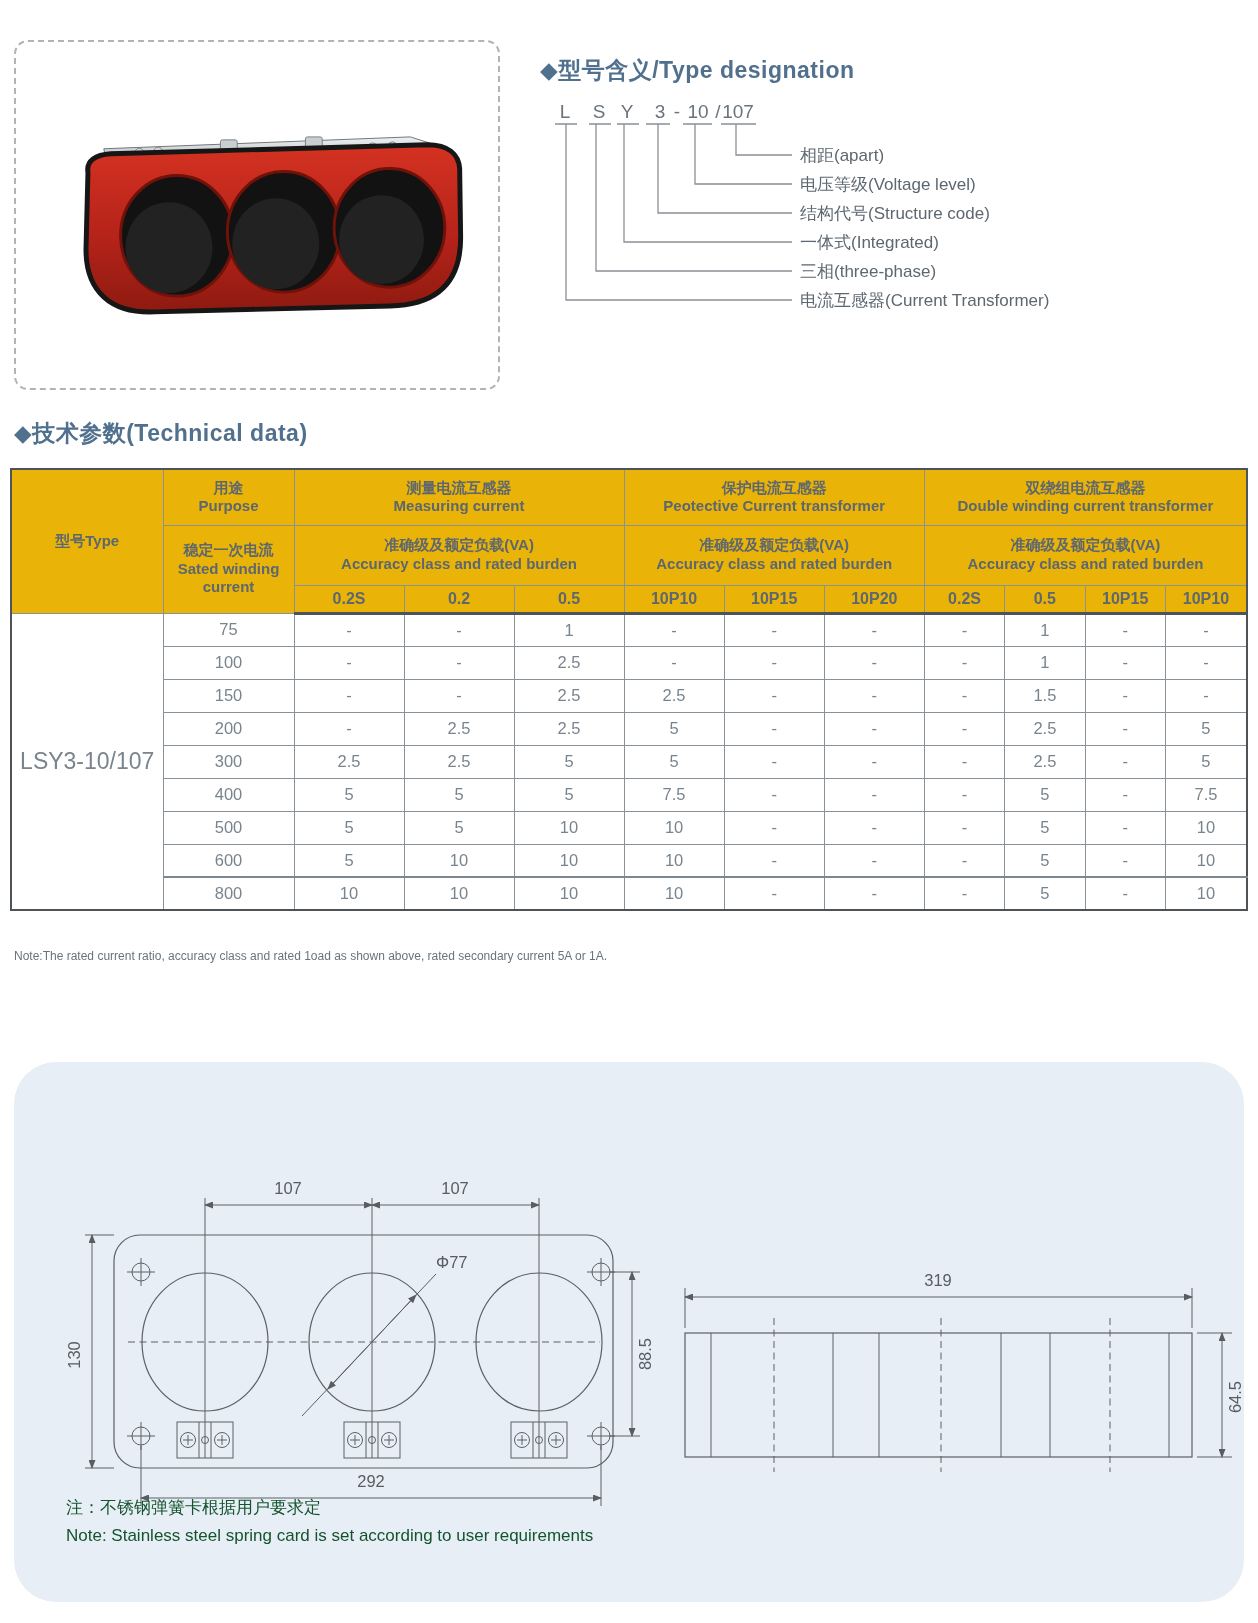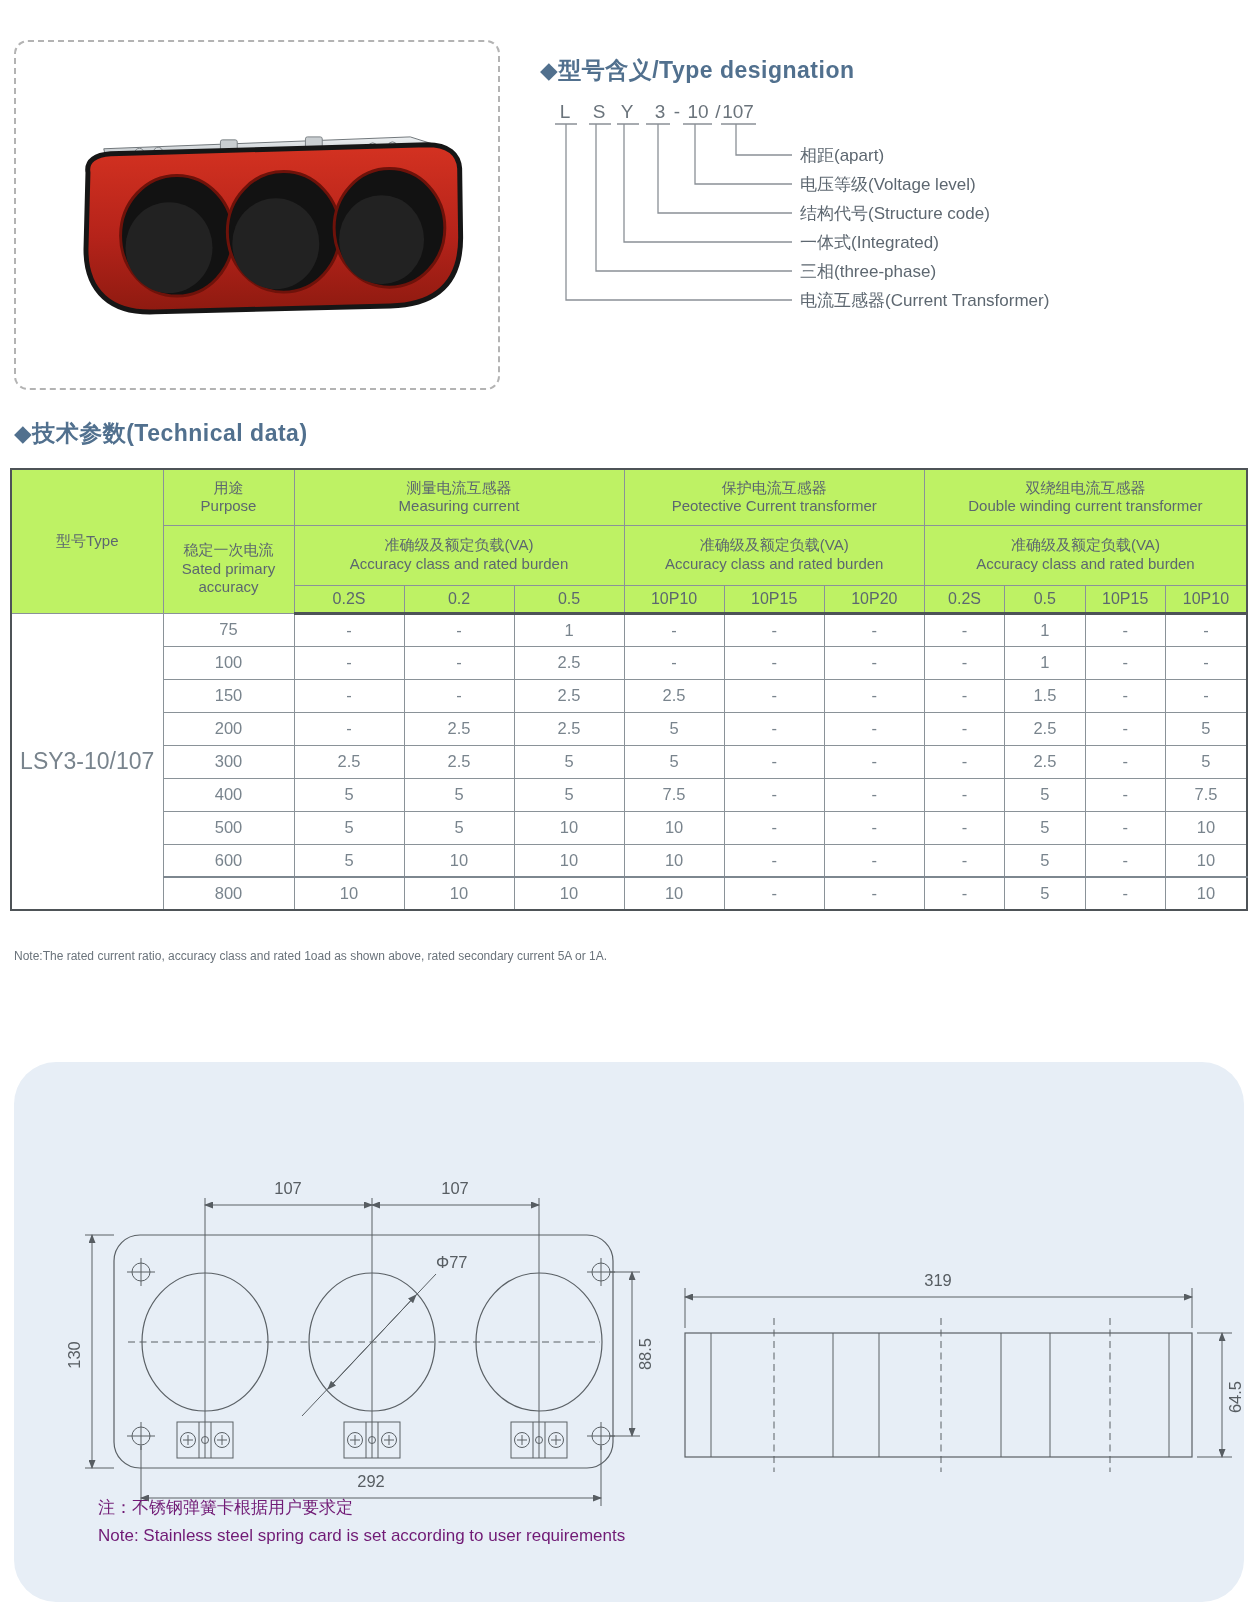--- a/index.html
+++ b/index.html
@@ -20,42 +20,42 @@
   .typedes svg{display:block;margin-top:14px;}
   .code-text{font-size:19px;fill:#6a737b;font-family:"Liberation Sans",sans-serif;}
   .lead-label{font-size:17px;fill:#5d6770;font-family:"Liberation Sans",sans-serif;}
   .lead-line{stroke:#8a9096;stroke-width:1.3;fill:none;}
 
   
   .spec-table{position:absolute;left:10px;top:468px;width:1238px;border-collapse:collapse;
     table-layout:fixed;border:2px solid #4e5357;}
   .spec-table th,.spec-table td{border:1px solid #8a9298;text-align:center;vertical-align:middle;
     padding:0 2px;box-sizing:border-box;}
-  .spec-table th{background:#bef264;font-weight:normal;color:#5c676f;font-size:15px;line-height:1.25;}
+  .spec-table th{background:#eab308;font-weight:bold;color:#5c676f;font-size:15px;line-height:1.25;}
   .spec-table td{color:#79848d;font-size:16.5px;background:#fff;height:33px;}
   .spec-table thead tr:nth-child(1) th{height:56px;}
   .spec-table thead tr:nth-child(2) th{height:60px;margin-top:20px;}
   .spec-table thead tr:nth-child(3) th{height:28px;font-size:16px;}
   .spec-table thead tr:nth-child(3) th{border-bottom:3px solid #4e5357;}
   .spec-table .model-cell{font-size:23px;color:#79848d;}
   .spec-table .last-row td{border-top:2px solid #7d878f;}
   .hdr2{display:block;}
 
   .note-zh{position:absolute;left:16px;top:920px;font-size:16.5px;color:#6a737b;}
   .note-en{position:absolute;left:14px;top:949px;font-size:12px;color:#6a737b;}
 
   
   .outline-panel{position:absolute;left:14px;top:1062px;width:1230px;height:540px;
     background:#e7eef6;border-radius:42px;}
   .drawing{position:absolute;}
   .dwg-line{stroke:#5a6065;stroke-width:1.2;fill:none;}
   .dwg-thin{stroke:#5a6065;stroke-width:1;fill:none;}
   .dwg-dash{stroke:#5a6065;stroke-width:1;fill:none;stroke-dasharray:7 4.5;}
   .dim-text{font-size:16.5px;fill:#575d62;font-family:"Liberation Sans",sans-serif;}
-  .panel-note{position:absolute;left:66px;top:1494px;font-size:17px;color:#701a75;line-height:1.65;margin-left:32px;}
+  .panel-note{position:absolute;left:66px;top:1494px;font-size:17px;color:#14532d;line-height:1.65;}
 
 </style>
 </head>
 <body>
 
 <div class="page">
 
   <div class="photo-box">
     <svg viewBox="0 0 486 350">
       <defs>
@@ -163,21 +163,21 @@
           <span class="hdr2">Peotective Current transformer</span>
         </th>
         <th colspan="4">
           <span class="hdr2">双绕组电流互感器</span>
           <span class="hdr2">Double winding current transformer</span>
         </th>
       </tr>
       <tr>
         <th rowspan="2">
           <span class="hdr2">稳定一次电流</span>
-          <span class="hdr2">Sated primary accuracy</span>
+          <span class="hdr2">Sated winding current</span>
         </th>
         <th colspan="3">
           <span class="hdr2">准确级及额定负载(VA)</span>
           <span class="hdr2">Accuracy class and rated burden</span>
         </th>
         <th colspan="3">
           <span class="hdr2">准确级及额定负载(VA)</span>
           <span class="hdr2">Accuracy class and rated burden</span>
         </th>
         <th colspan="4">

